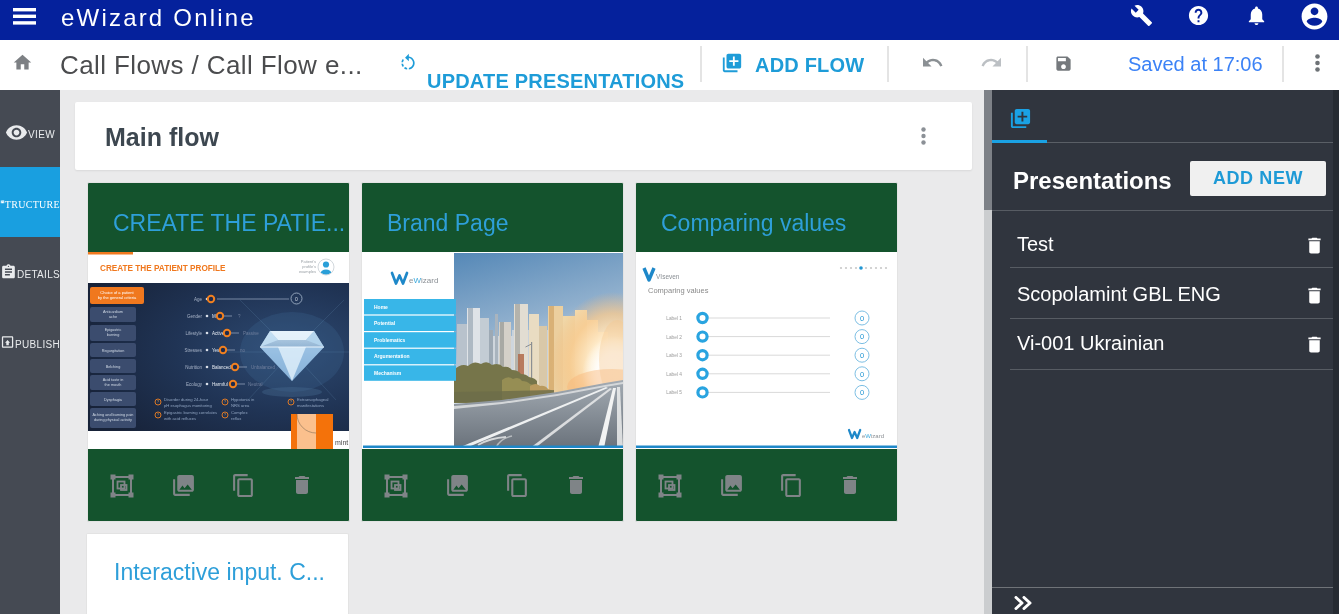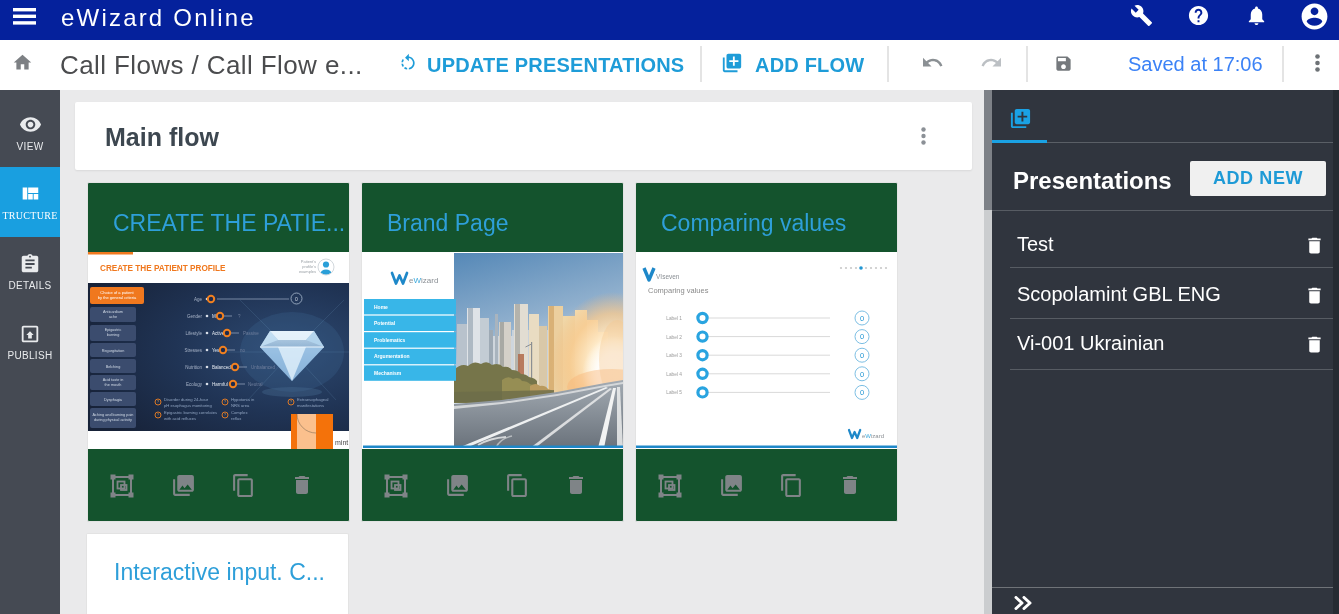--- a/index.html
+++ b/index.html
@@ -13,21 +13,21 @@
   .tbicon { position:absolute; top:4px; }
 
   
   #toolbar { position:absolute; left:0; top:40px; width:1339px; height:50px; background:#fff; }
   #crumb { position:absolute; left:60px; top:10px; font-size:26px; color:#4b4c4e; letter-spacing:0.4px; }
   .tbtn { position:absolute; top:0; height:50px; display:flex; align-items:center; color:#1e9cd8; font-size:20px; font-weight:600; letter-spacing:0.2px; }
   .vdiv { position:absolute; top:6px; width:2px; height:36px; background:#e4e4e4; }
 
   
   #sidebar { position:absolute; left:0; top:90px; width:60px; height:524px; background:#454a53; padding-top:7px; }
-  .sbitem { width:60px; height:70px; display:flex; flex-direction:column; align-items:center; justify-content:center; color:#e9ebed; overflow:hidden; }
+  .sbitem { width:60px; height:70px; display:flex; flex-direction:row; align-items:center; justify-content:center; color:#e9ebed; overflow:hidden; }
   .sbitem .lbl { font-size:10px; margin-top:5px; letter-spacing:0.3px; white-space:nowrap; }
   .sbitem.sel { background:#199fe0; color:#fff;font-family:Liberation Serif, serif; }
   #mainscroll { position:absolute; left:984px; top:90px; width:8px; height:524px; background:#cbcdcf; }
   #mainthumb { position:absolute; left:984px; top:90px; width:8px; height:120px; background:#7d8187; }
 
   #flowhead { position:absolute; left:75px; top:102px; width:897px; height:68px; background:#fff; border-radius:2px; box-shadow:0 1px 2px rgba(0,0,0,0.08); }
   #flowhead h1 { position:absolute; left:30px; top:21px; font-size:25px; font-weight:700; color:#3d4750; }
 
   .card { position:absolute; top:182px; width:263px; height:340px; background:#14532d; border:1px solid #e3e3e3; border-radius:2px; }
   .card .ctitle { position:absolute; left:25px; top:27px; font-size:23px; color:#2e9fd9; white-space:nowrap; }
@@ -74,21 +74,21 @@
     <path d="M12 2C6.48 2 2 6.48 2 12s4.48 10 10 10 10-4.48 10-10S17.52 2 12 2zm0 3c1.66 0 3 1.34 3 3s-1.34 3-3 3-3-1.34-3-3 1.34-3 3-3zm0 14.2c-2.5 0-4.71-1.28-6-3.22.03-1.99 4-3.08 6-3.08 1.99 0 5.97 1.09 6 3.08-1.29 1.94-3.5 3.22-6 3.22z"></path>
   </svg>
 </div>
 
 <div id="toolbar">
   <svg class="abs" style="left:12px; top:12px;" width="21" height="21" viewBox="0 0 24 24" fill="#7d8084">
     <path d="M10 20v-6h4v6h5v-8h3L12 3 2 12h3v8z"></path>
   </svg>
   <div id="crumb">Call Flows / Call Flow e...</div>
 
-  <div class="tbtn" style="left:427px;">UPDATE PRESENTATIONS</div>
+  <div class="tbtn" style="left:427px;margin-top:16px;">UPDATE PRESENTATIONS</div>
   <svg class="abs" style="left:398px; top:13px;" width="20" height="20" viewBox="0 0 24 24" fill="#1e9cd8">
     <path d="M7.11 8.53L5.7 7.11C4.8 8.27 4.24 9.61 4.07 11h2.02c.14-.87.49-1.72 1.02-2.47zM6.09 13H4.07c.17 1.39.72 2.73 1.62 3.89l1.41-1.42c-.52-.75-.87-1.59-1.01-2.47zm1.01 5.32c1.16.9 2.51 1.44 3.9 1.61V17.9c-.87-.15-1.71-.49-2.46-1.03L7.1 18.32zM13 4.07V1L8.45 5.55 13 10V6.09c2.84.48 5 2.94 5 5.91s-2.16 5.43-5 5.91v2.02c3.95-.49 7-3.85 7-7.93s-3.05-7.44-7-7.93z"></path>
   </svg>
   <div class="vdiv" style="left:700px;"></div>
 
   <svg class="abs" style="left:721px; top:12px;" width="22" height="22" viewBox="0 0 24 24" fill="#1e9cd8">
     <path d="M4 6H2v14c0 1.1.9 2 2 2h14v-2H4V6zm16-4H8c-1.1 0-2 .9-2 2v12c0 1.1.9 2 2 2h12c1.1 0 2-.9 2-2V4c0-1.1-.9-2-2-2zm-1 9h-4v4h-2v-4H9V9h4V5h2v4h4v2z"></path>
   </svg>
   <div class="tbtn" style="left:755px;">ADD FLOW</div>
   <div class="vdiv" style="left:887px;"></div>

